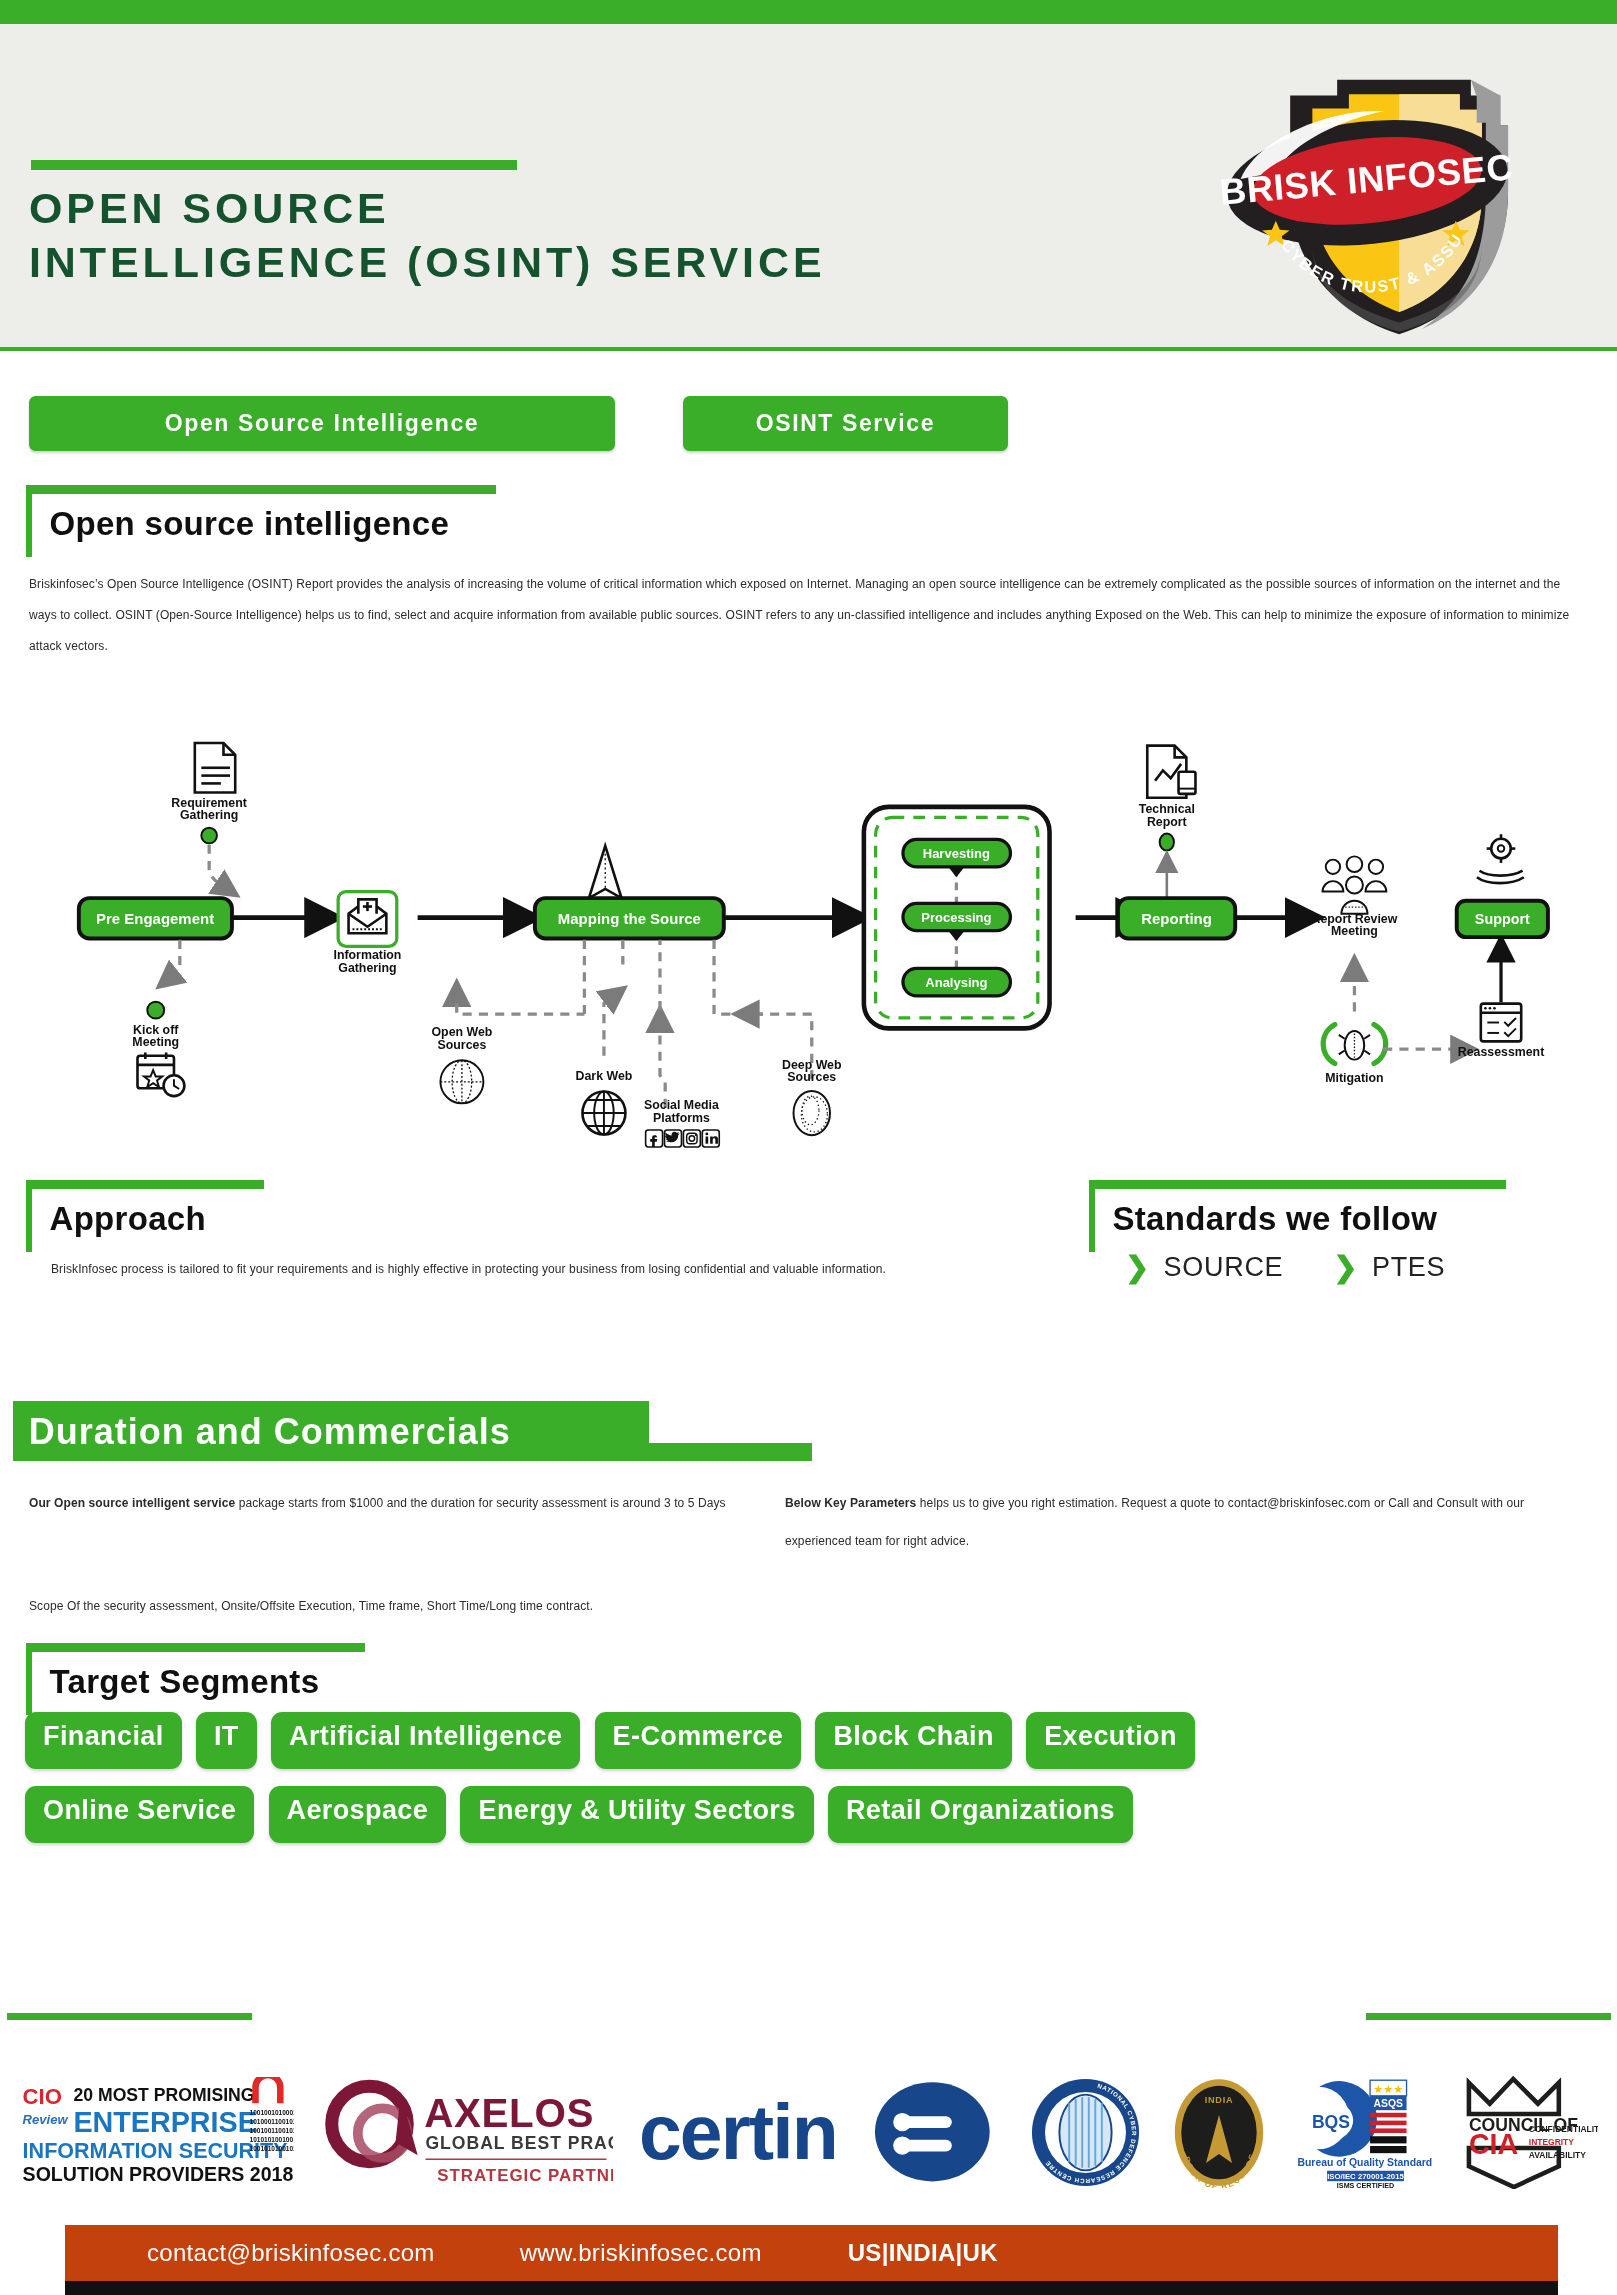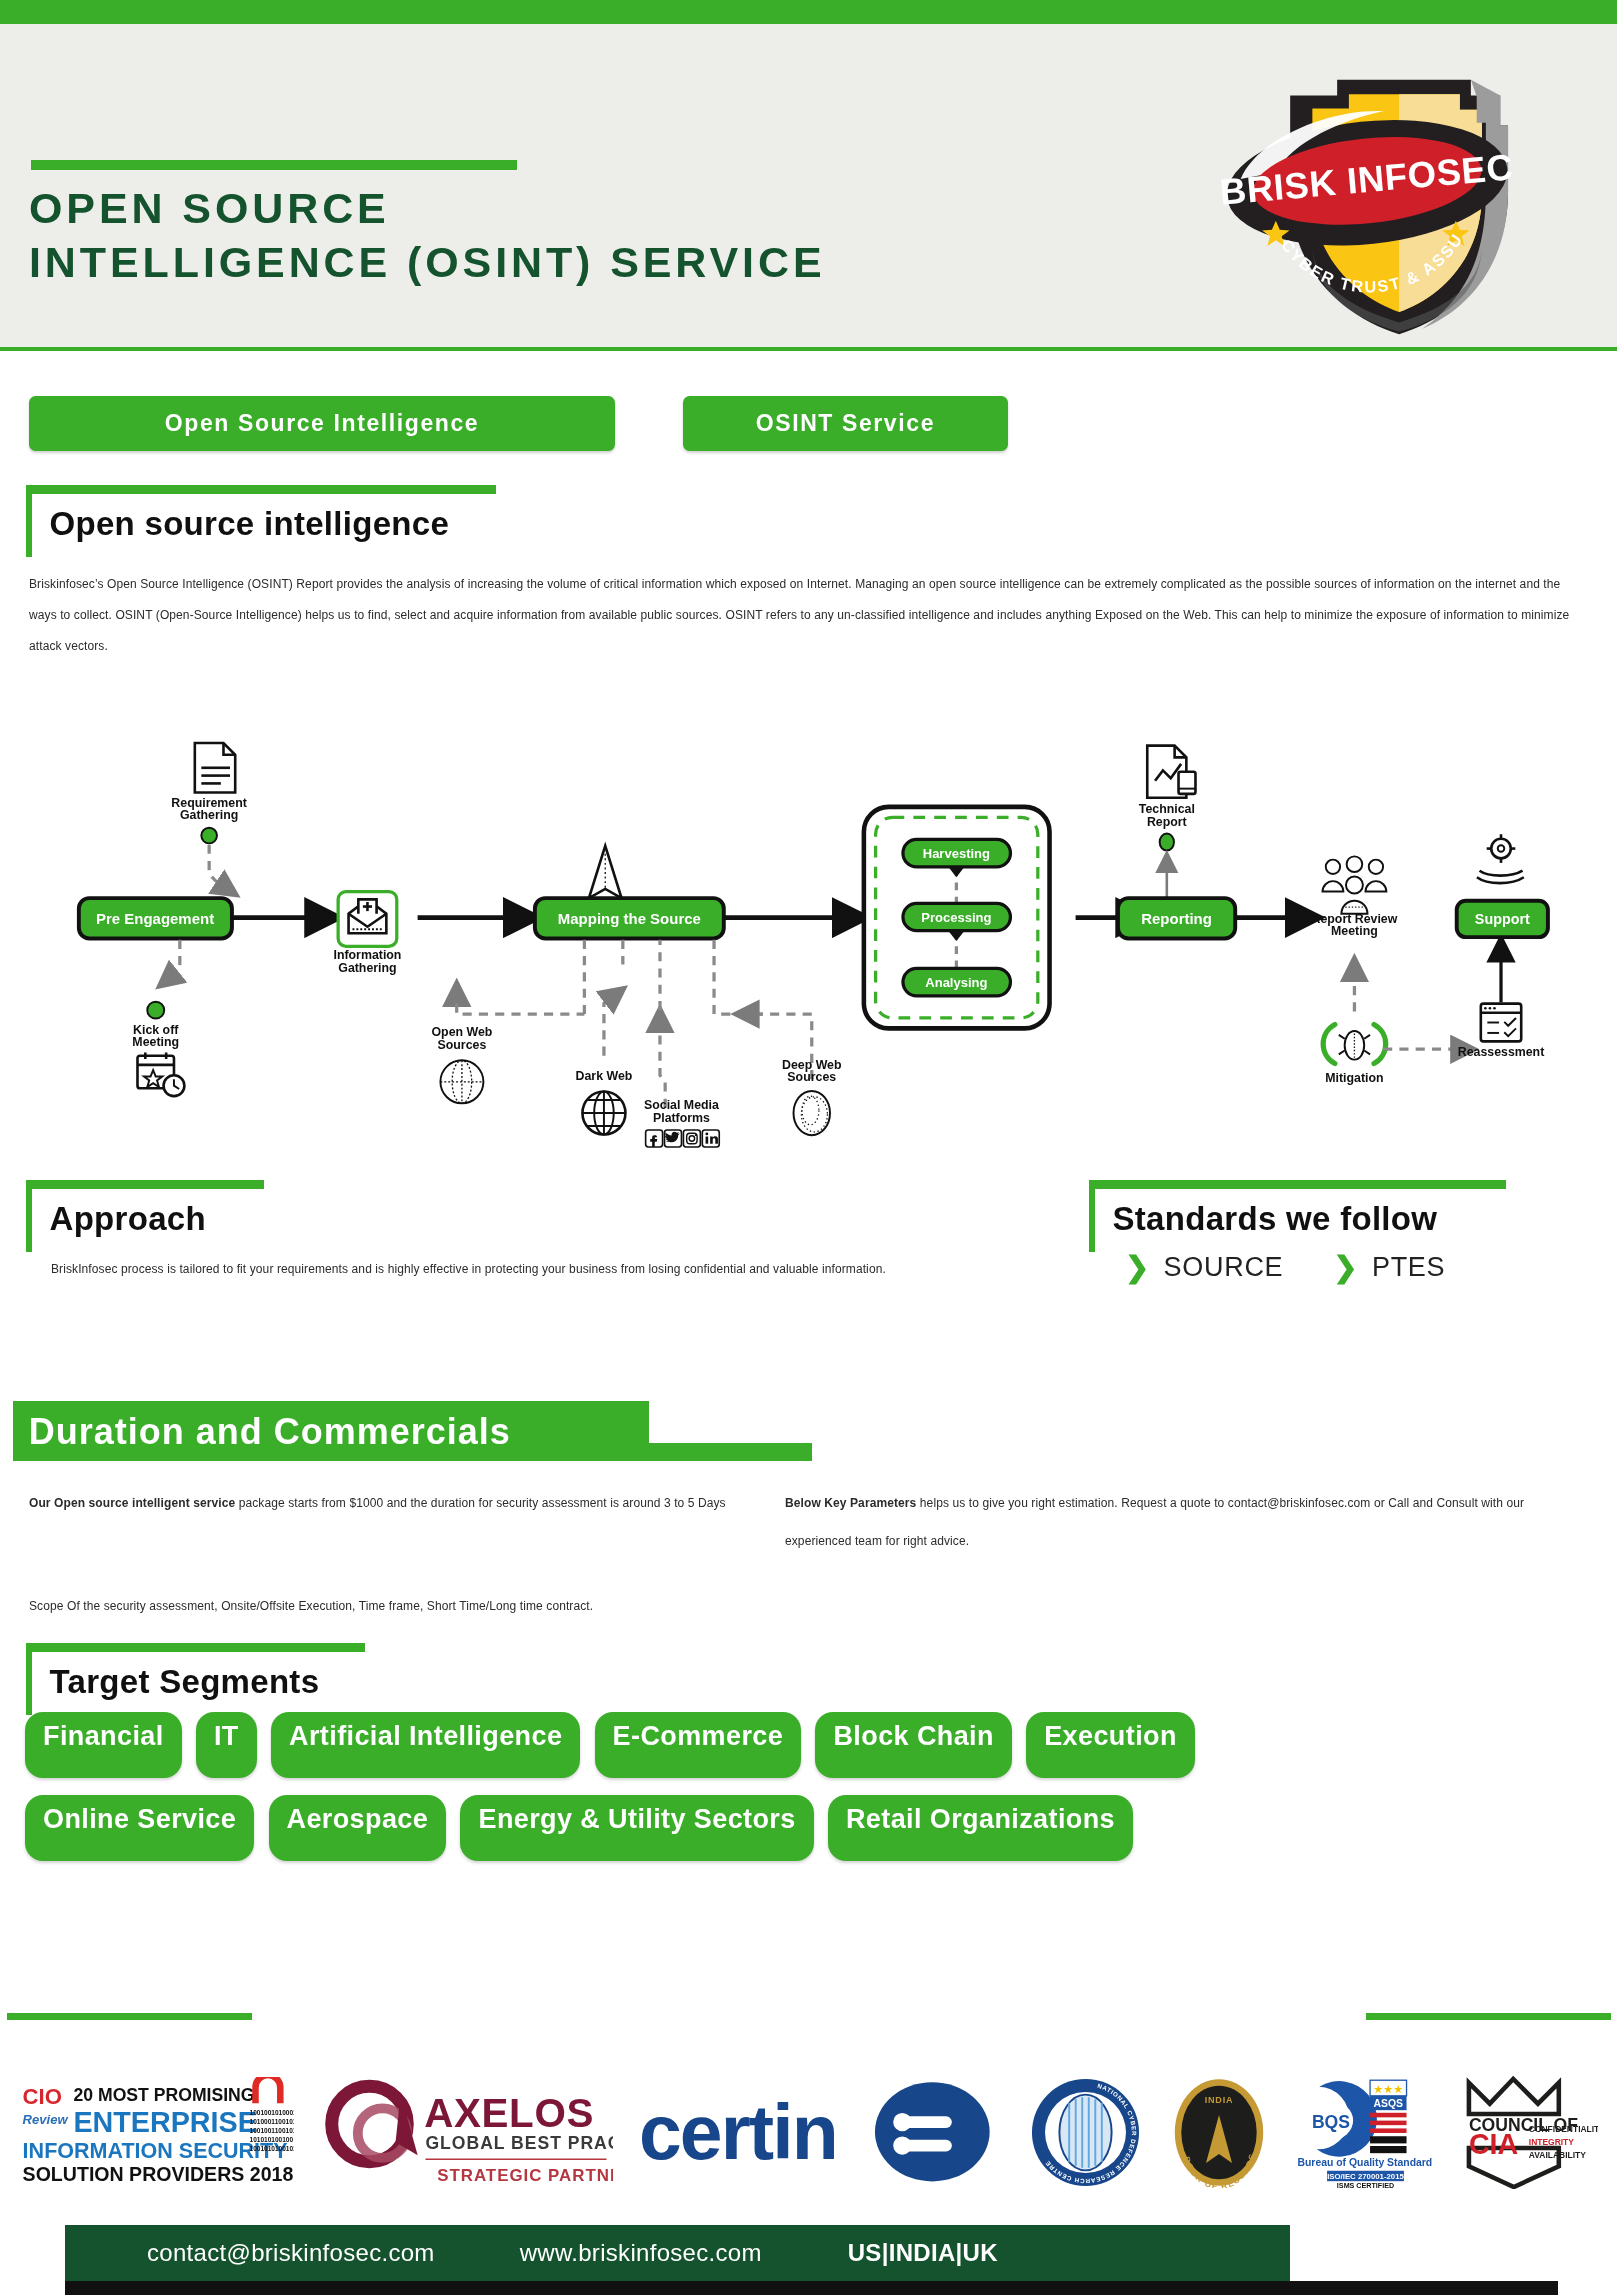--- a/index.html
+++ b/index.html
@@ -75,45 +75,45 @@
   .dur-banner-tail { position:absolute; left:649px; top:1443px; width:163px; height:17.6px; background:#3aae29; }
   .dur-banner span {
     position:absolute; left:15.7px; top:10.4px; color:#fff;
     font-size:36px; font-weight:bold; letter-spacing:1px;
   }
 
   
   .tagrows { position:absolute; left:25px; top:1712px; width:1500px; }
   .tagrow { display:flex; gap:14.3px; margin-bottom:17px; }
   .tag {
-    background:#3aae29; color:#fff; border-radius:18px;
+    background:#3aae29; color:#fff; border-radius:11px;
     font-size:27px; font-weight:bold; letter-spacing:0.4px;
-    padding:9px 18px 26px; white-space:nowrap;
+    padding:9px 18px 17px; white-space:nowrap;
     box-shadow:0 2px 3.3px rgba(0,0,0,.18);
   }
 
   
   .awards-head { position:absolute; left:0; top:1996px; width:1618px; height:39px; }
   .awards-head .aline { position:absolute; top:17px; height:7.2px; background:#3aae29; }
   .awards-head .aline.l { left:6.5px; width:245px; }
   .awards-head .aline.r { left:1366px; width:245px; }
   .awards-head .atxt {
     position:absolute; left:0; top:0; width:1618px; text-align:center;
     font-size:25.4px; font-weight:bold; color:#111; letter-spacing:0.2px;
   }
   .awards-row {
     position:absolute; left:19.6px; top:2071px; width:1578px; height:124px;
     display:flex; align-items:center; justify-content:space-between;
   }
   .awards-row > div { flex:0 0 auto; }
 
   
   .footer {
-    position:absolute; left:65px; top:2225px; width:1225px; height:56px;
-    background:#14532d; display:flex; align-items:center;
+    position:absolute; left:65px; top:2225px; width:1493px; height:56px;
+    background:#c2410c; display:flex; align-items:center;
   }
   .footer span { color:#fff; font-size:24px; letter-spacing:0.3px; }
   .f-mail { margin-left:82px; }
   .f-site { margin-left:85px; }
   .f-geo  { margin-left:86px; font-weight:bold; letter-spacing:1.3px; }
   .footer-shadow { position:absolute; left:65px; top:2281px; width:1493px; height:14.3px; background:#111; }
 
   .svgtext { font-family:"Liberation Sans", sans-serif; font-weight:bold; }
 </style>
 </head>

